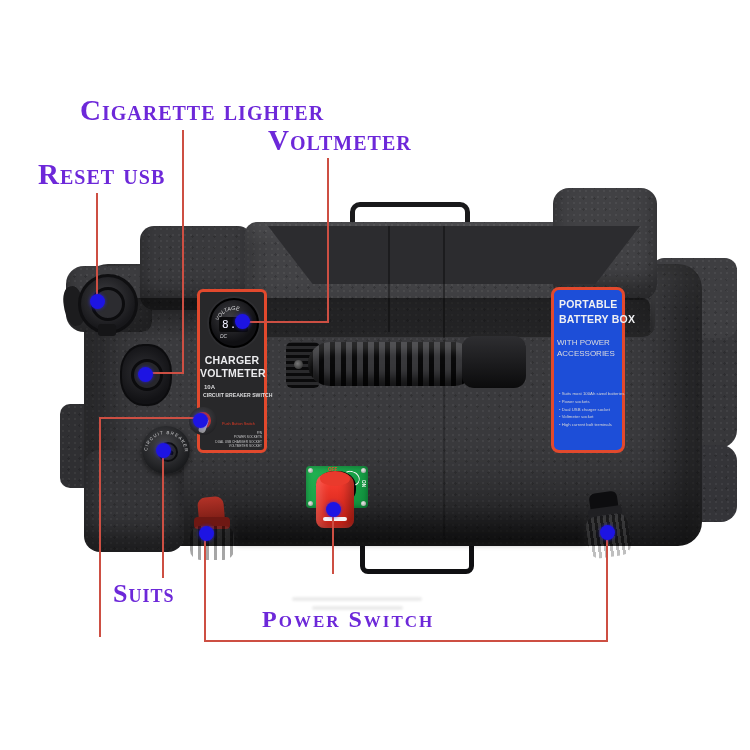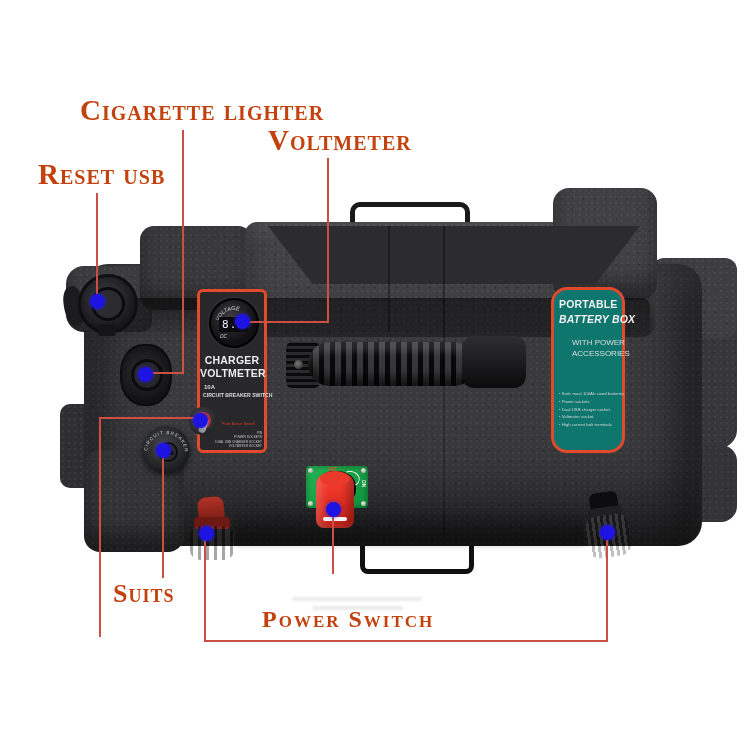--- a/index.html
+++ b/index.html
@@ -1,21 +1,21 @@
 <!DOCTYPE html>
 <html><head>
 <meta charset="utf-8">
 <style>
   html,body{margin:0;padding:0;background:#fff;}
   .stage{position:relative;width:750px;height:750px;background:#ffffff;overflow:hidden;
          font-family:"Liberation Sans",sans-serif;}
 
   
   .ann{position:absolute;font-family:"Liberation Serif",serif;font-weight:700;
-       font-variant:small-caps;color:#c2410c;white-space:nowrap;letter-spacing:1px;z-index:50;}
+       font-variant:small-caps;color:#6d28d9;white-space:nowrap;letter-spacing:1px;z-index:50;}
   #ann-cig {left:80px;  top:94px;  font-size:29px;}
   #ann-volt{left:268px; top:124px; font-size:29px;}
   #ann-usb {left:38px;  top:158px; font-size:29px;}
   #ann-reset{left:113px;top:579px; font-size:26px;}
   #ann-psw {left:262px; top:606px; font-size:24px;letter-spacing:2px;}
   #ann-vsw {left:27px;  top:636px; font-size:25px;}
   #ann-out {left:254px; top:639px; font-size:25px;}
 
   
   .ld{position:absolute;background:#cd4f43;z-index:40;}
@@ -121,25 +121,25 @@
 
   
   #push-btn{position:absolute;left:189px;top:407px;width:28px;height:28px;border-radius:50%;
          background:radial-gradient(circle at 45% 40%,#4a4a4e,#141416);z-index:7;}
   #push-btn-ring{position:absolute;left:6px;top:5px;width:16px;height:17px;border-radius:50%;
          background:#c43428;}
   #push-btn-lever{position:absolute;left:11px;top:11px;width:7px;height:15px;border-radius:3px;
          background:linear-gradient(180deg,#e4e4e6,#8b8b8f);transform:rotate(18deg);}
 
   
-  #right-panel{position:absolute;left:551px;top:287px;width:68px;height:160px;background:#0f766e;
-         border:3px solid #e2492d;border-radius:16px;z-index:6;color:#f0f0f2;}
+  #right-panel{position:absolute;left:551px;top:287px;width:68px;height:160px;background:#1d4ed8;
+         border:3px solid #e2492d;border-radius:8px;z-index:6;color:#f0f0f2;}
   .rp-t{position:absolute;left:5px;font-size:10.5px;font-weight:700;letter-spacing:.2px;white-space:nowrap;}
-  #rp-t1{top:8px;} #rp-t2{top:23px;font-style:italic;}
-  .rp-s{position:absolute;left:18px;font-size:8px;color:#dcdcde;white-space:nowrap;}
+  #rp-t1{top:8px;} #rp-t2{top:23px;}
+  .rp-s{position:absolute;left:3px;font-size:8px;color:#dcdcde;white-space:nowrap;}
   #rp-s1{top:48px;} #rp-s2{top:59px;}
   #rp-feats{position:absolute;left:5px;top:100px;font-size:4.3px;line-height:7.8px;color:#d5d5d7;}
   .feat{white-space:nowrap;}
   .feat::before{content:"• ";}
 
   
   #usb-knob{position:absolute;left:78px;top:274px;width:54px;height:54px;border-radius:50%;
          background:radial-gradient(circle at 45% 40%,#3f3f43,#17171a 70%);
          border:3px solid #0f0f11;z-index:6;}
   #usb-knob::after{content:"";position:absolute;left:10px;top:10px;width:28px;height:28px;

